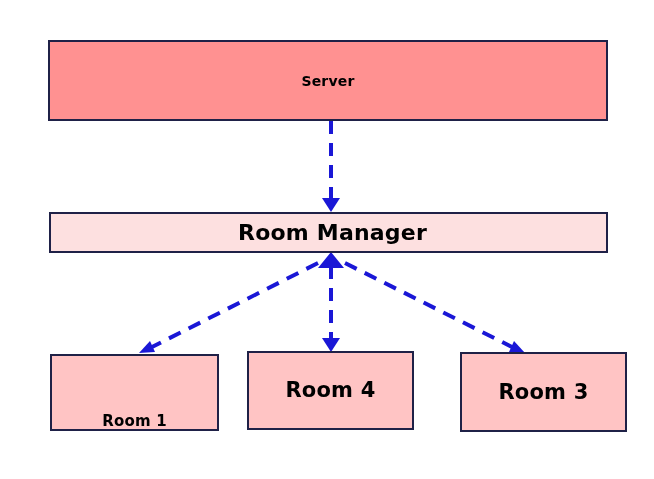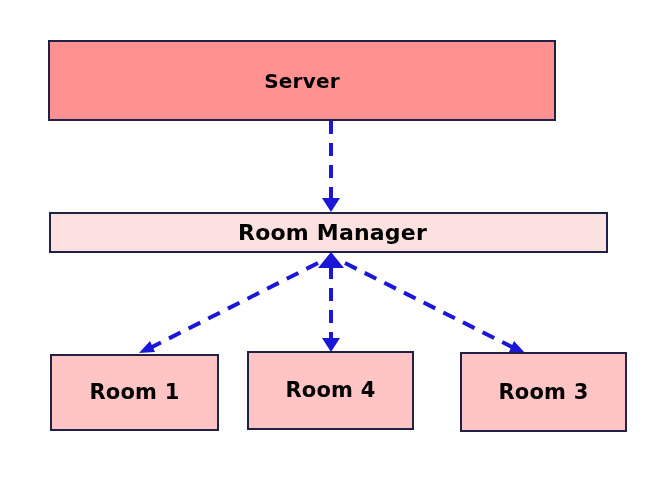--- a/index.html
+++ b/index.html
@@ -42,41 +42,42 @@
     white-space: nowrap;
     z-index: 2;
   }
   .node-label {
     display: block;
     letter-spacing: 0.2px;
   }
   #node-server {
     left: 48px;
     top: 40px;
-    width: 508px;
+    width: 560px;
     height: 81px;
     background: #ff9191;
-    font-size: 20px;
+    font-size: 14px;
   }
   #node-room-manager {
     left: 49px;
     top: 212px;
     width: 559px;
     height: 41px;
     background: #fde0e0;
     font-size: 22px;
     padding-left: 8px;
   }
   #node-room-1 {
     left: 50px;
     top: 354px;
     width: 169px;
     height: 77px;
     background: #ffc4c4;
-    font-size: 21px;
+    font-size: 15px;
+    align-items: flex-end;
   }
   #node-room-2 {
     left: 247px;
     top: 351px;
     width: 167px;
     height: 79px;
     background: #ffc4c4;
     font-size: 21px;
   }
   #node-room-3 {

